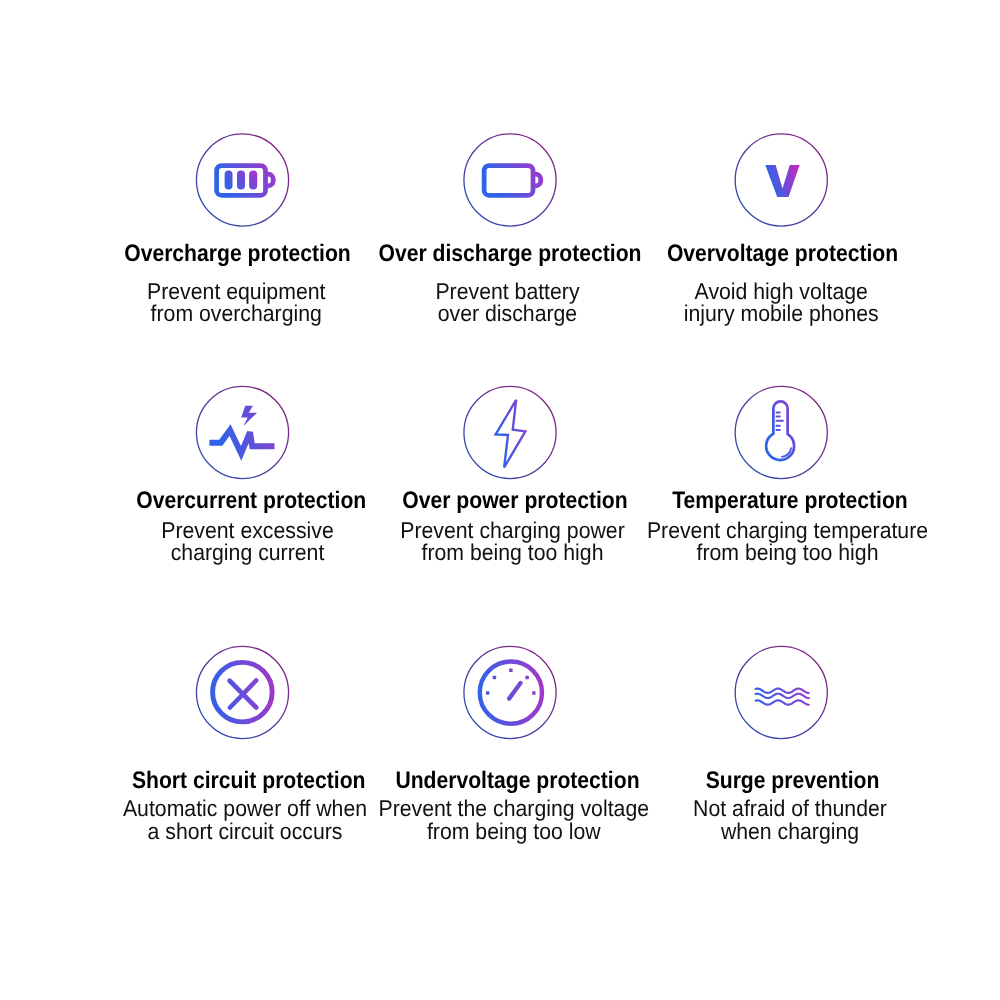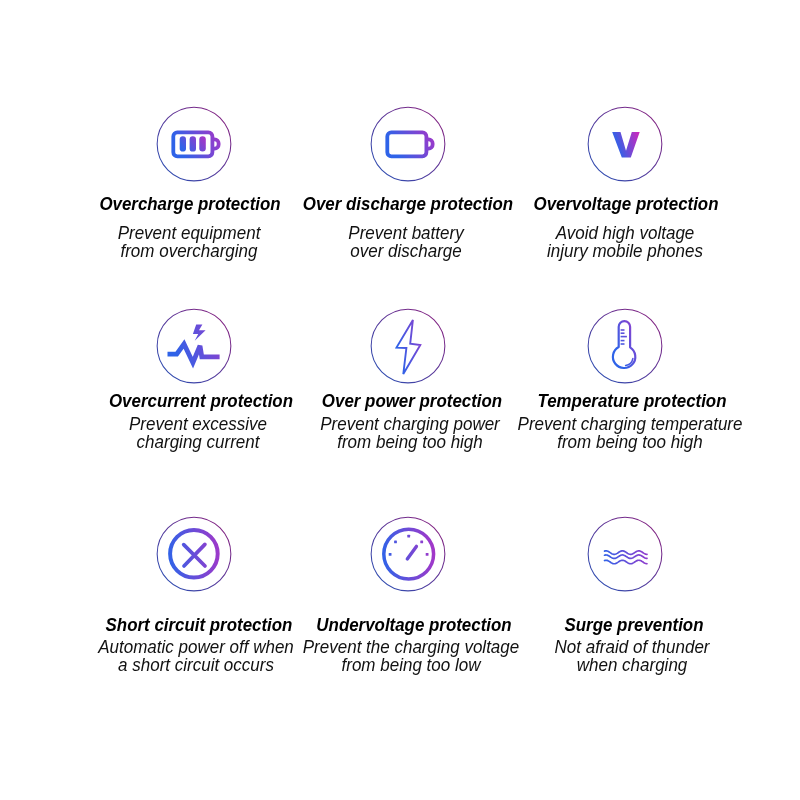--- a/index.html
+++ b/index.html
@@ -1,19 +1,19 @@
 <!DOCTYPE html>
 <html><head>
 <meta charset="utf-8">
 <title>Protection features</title>
 <style>
   html, body { margin:0; padding:0; }
   body { width:800px; height:800px; overflow:hidden; background:#ffffff;
          font-family:"Liberation Sans", sans-serif; }
-  .board { position:relative; width:800px; height:724px;font-style:italic; }
+  .board { position:relative; width:800px; height:724px; }
   .icon-ring { position:absolute; width:80px; height:80px; }
   .icon-ring svg { display:block; width:80px; height:80px; }
   .title { position:absolute; font-weight:bold; font-size:19.1px; color:#000000;
            white-space:nowrap; transform:translateX(-50%) scaleX(0.885); }
   .desc { position:absolute; font-size:18.3px; color:#111111;
           transform:translateX(-50%) scaleX(0.93); text-align:center; line-height:17.8px; }
   .desc span { display:block; white-space:nowrap; }
 </style>
 </head>
 <body>

